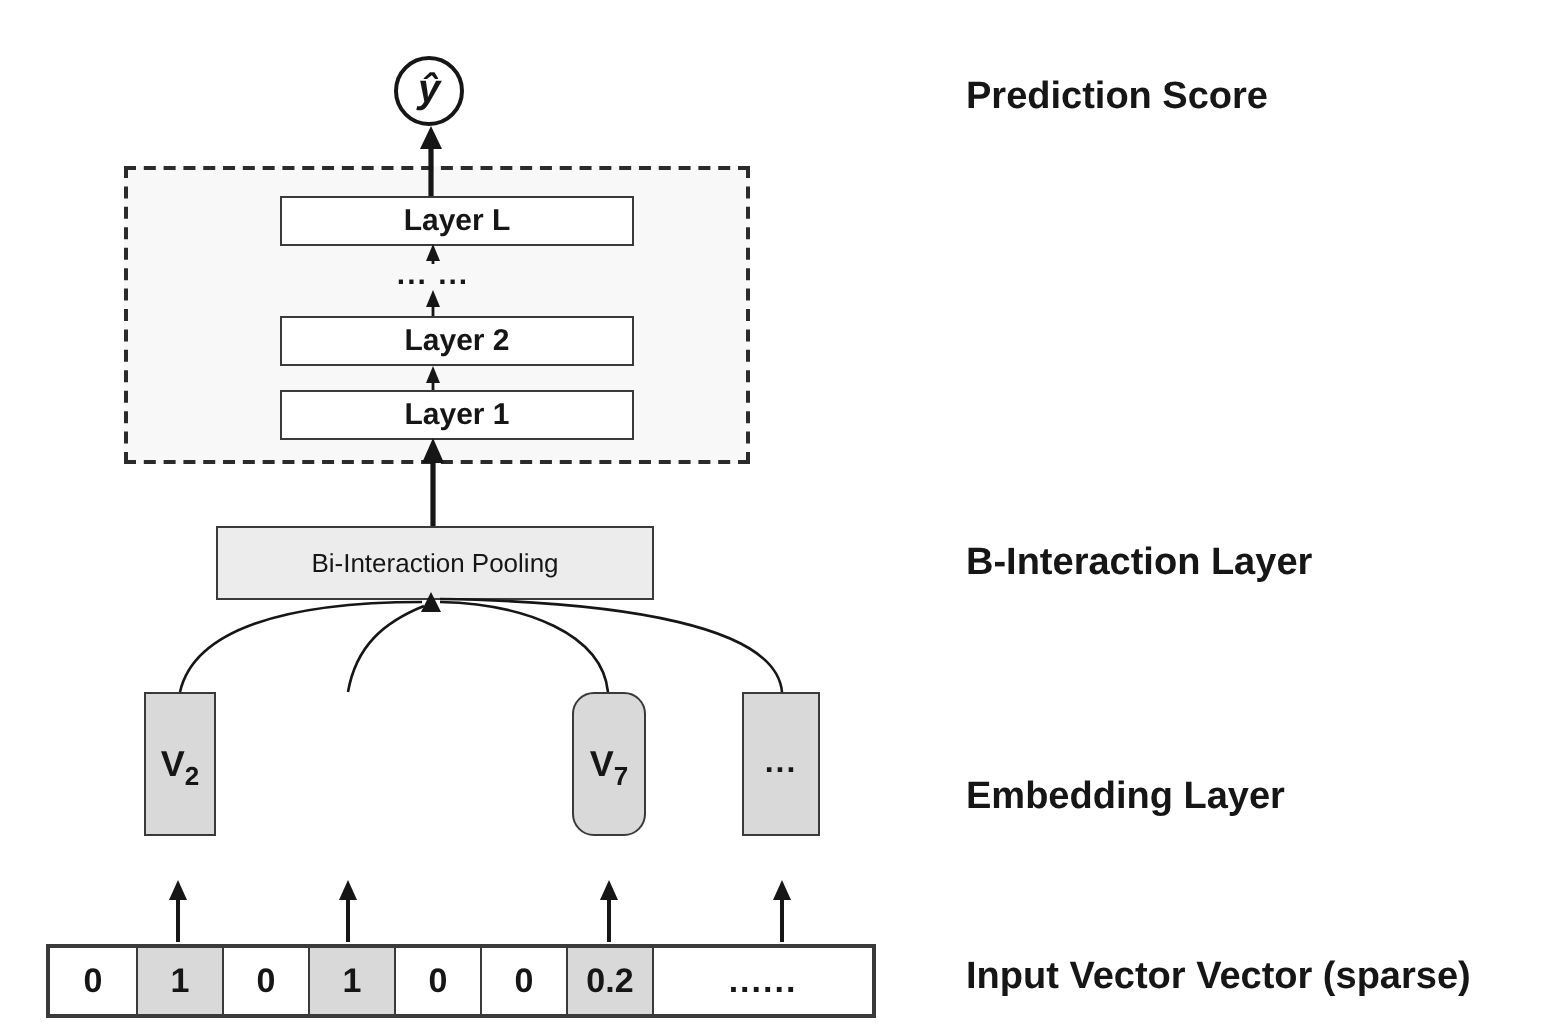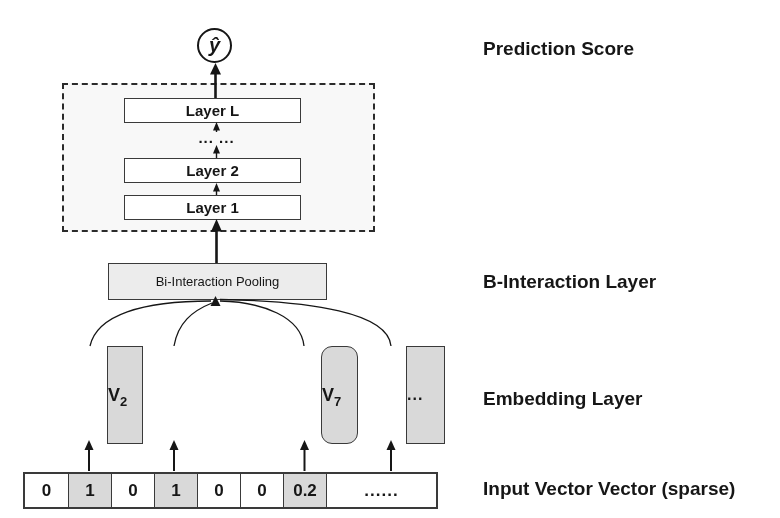--- a/index.html
+++ b/index.html
@@ -8,21 +8,21 @@
     font-family:"Liberation Sans", sans-serif;color:var(--ink,#161616);
   }
   
   .panel{
     position:absolute;left:62px;top:83px;width:313px;height:149px;
     border:2px dashed #2b2b2b;background:var(--panel-fill,#f8f8f8);
     box-sizing:border-box;z-index:1;
   }
   
   .layerbox{
-    position:absolute;left:124px;width:177px;height:25px;box-sizing:border-box;
+    position:absolute;left:140px;width:177px;height:25px;box-sizing:border-box;
     background:var(--box-fill,#fff);border:1.6px solid #3a3a3a;
     display:flex;align-items:center;justify-content:center;
     font-weight:bold;font-size:15px;z-index:2;
   }
   .layer-L{top:98px;} .layer-2{top:158px;} .layer-1{top:195px;}
   .dots-row{
     position:absolute;left:128px;top:129px;width:177px;text-align:center;
     font-weight:bold;font-size:15px;letter-spacing:1px;z-index:2;
   }
   
@@ -34,24 +34,24 @@
   }
   
   .pooling{
     position:absolute;left:108px;top:263px;width:219px;height:37px;box-sizing:border-box;
     background:var(--pooling-fill,#ececec);border:1.8px solid #3a3a3a;
     display:flex;align-items:center;justify-content:center;
     font-size:13px;z-index:2;
   }
   
   .embed{
-    position:absolute;top:346px;height:98px;box-sizing:border-box;
+    position:absolute;top:346px;height:72px;box-sizing:border-box;
     background:var(--embedding-fill,#d9d9d9);border:1.8px solid #3a3a3a;
-    display:flex;align-items:center;justify-content:flex-start;
-    font-weight:bold;font-size:18px;z-index:2;margin-left:35px;
+    display:flex;align-items:center;justify-content:center;
+    font-weight:bold;font-size:18px;z-index:2;
   }
   .embed sub{font-size:13px;line-height:0;}
   .embed-0{left:72px;width:36px;} .embed-1{left:157px;width:36px;}
   .embed-2{left:286px;width:37px;border-radius:11px;} .embed-3{left:371px;width:39px;font-size:16px;letter-spacing:1px;}
   
   .input-row{
     position:absolute;left:23px;top:472px;height:37px;box-sizing:border-box;
     display:flex;border:2px solid #3a3a3a;background:#fff;z-index:2;
   }
   .cell{

